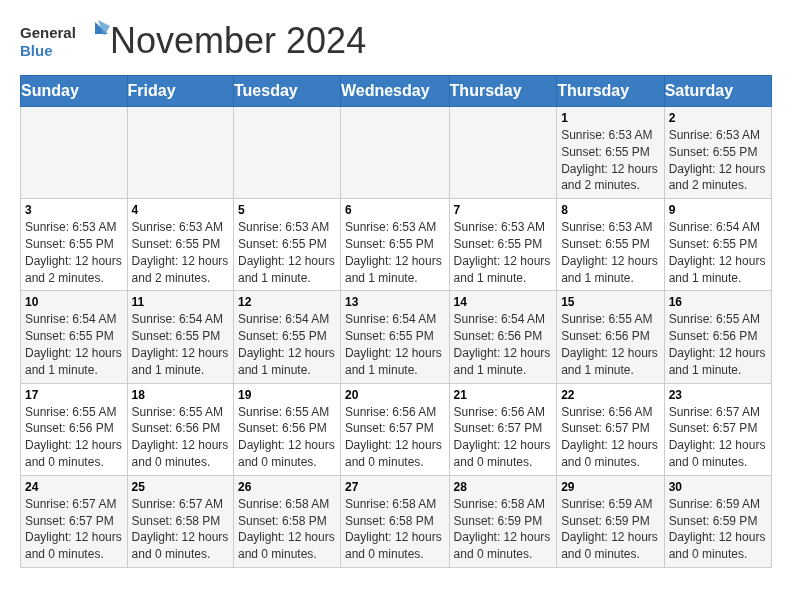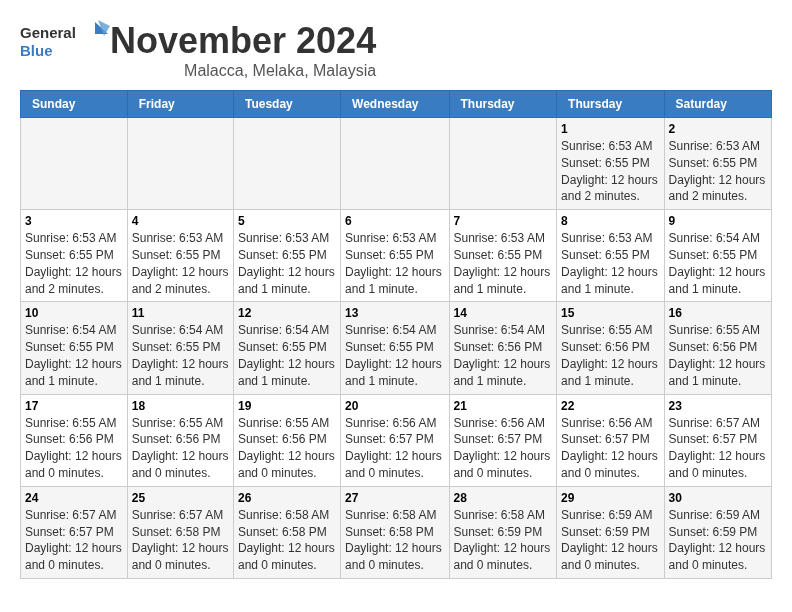--- a/index.html
+++ b/index.html
@@ -18,38 +18,38 @@
     .logo {
       display: flex;
       align-items: center;
       gap: 4px;
     }
     .title-area {
       text-align: right;
     }
     .calendar-title {
       font-size: 36px;
-      font-weight: bold;
+      font-weight: normal;
       color: #333;
     }
     .calendar-subtitle {
       font-size: 16px;
       color: #555;
     }
     table {
       width: 100%;
       border-collapse: collapse;
       font-size: 11px;
     }
     thead tr th {
       background-color: #3a7cc1;
       color: #fff;
-      padding: 6px 11px;
+      padding: 6px 0;
       text-align: left;
-      font-size: 12px;
+      font-size: 16px;
       font-weight: bold;
       border: 1px solid #2a6cb1;
     }
     tbody tr td {
       border: 1px solid #ccc;
       vertical-align: top;
       padding: 4px;
       width: 110px;
       min-height: 80px;
       background: #fff;
@@ -81,21 +81,20 @@
   <div class="logo">
   <svg width="90" height="45" viewBox="0 0 90 45">
     <text x="0" y="18" font-size="15" fill="#333" font-family="Arial" font-weight="bold">General</text>
     <text x="0" y="36" font-size="15" fill="#3a7cc1" font-family="Arial" font-weight="bold">Blue</text>
     <polygon points="75,2 88,14 75,14" fill="#3a7cc1"></polygon>
     <polygon points="78,0 90,6 84,16" fill="#5a9cd1" opacity="0.8"></polygon>
   </svg>
 </div>
   <div class="title-area">
     <div class="calendar-title">November 2024</div>
-    <div class="calendar-subtitle">Malacca, Melaka, Malaysia</div>
   </div>
 </div>
 
 <table>
   <thead>
     <tr>
     <th>Sunday</th>
         <th>Friday</th>
         <th>Tuesday</th>
         <th>Wednesday</th>

